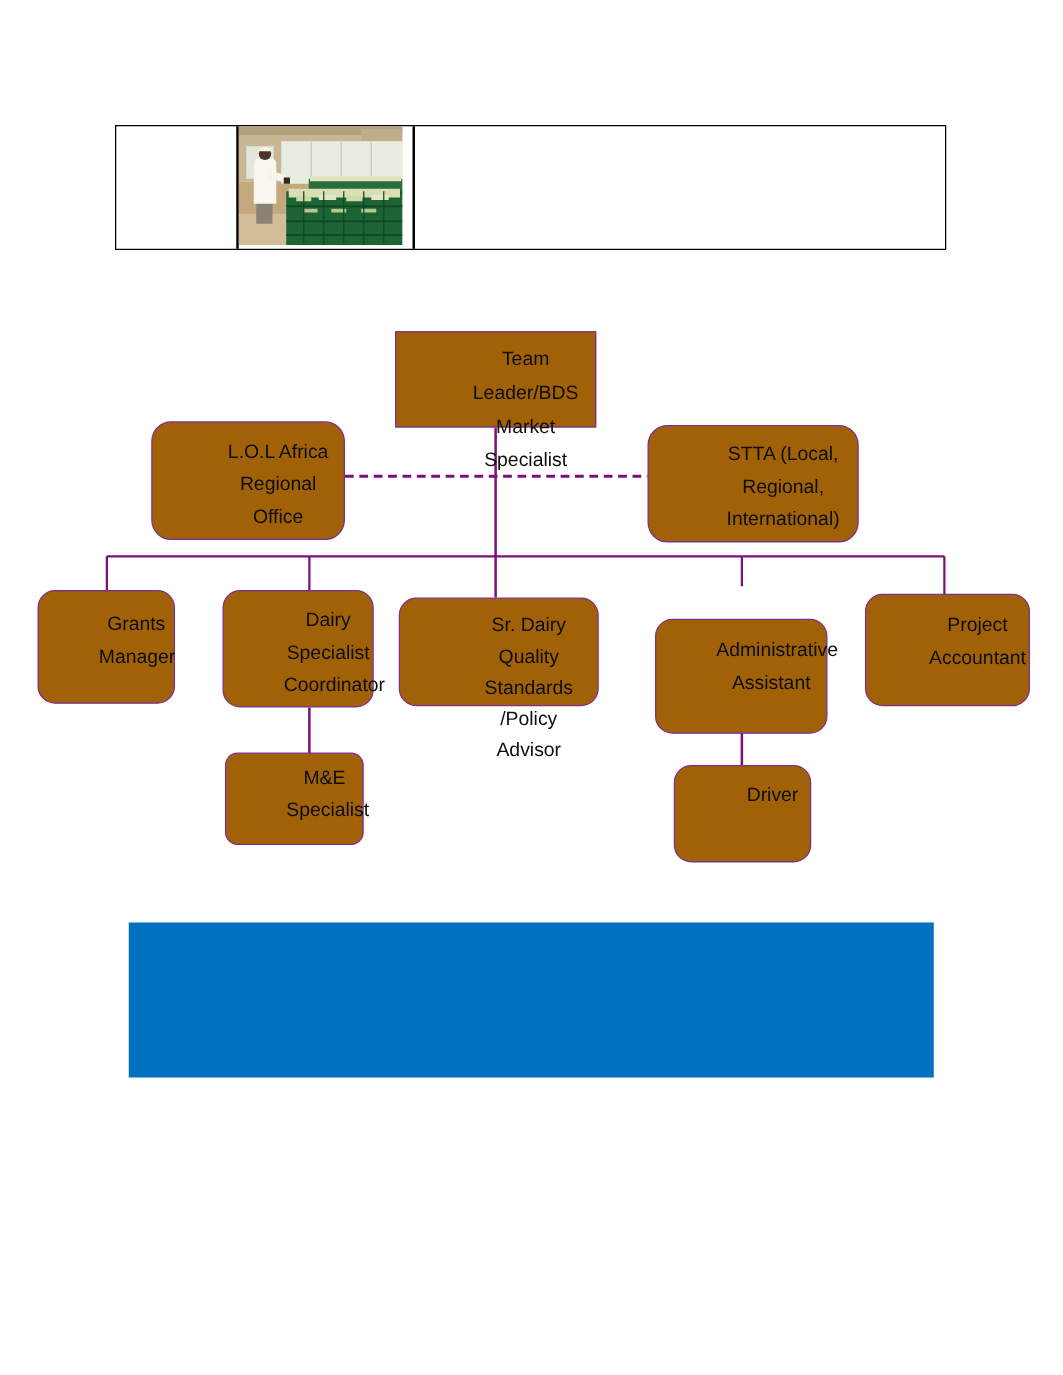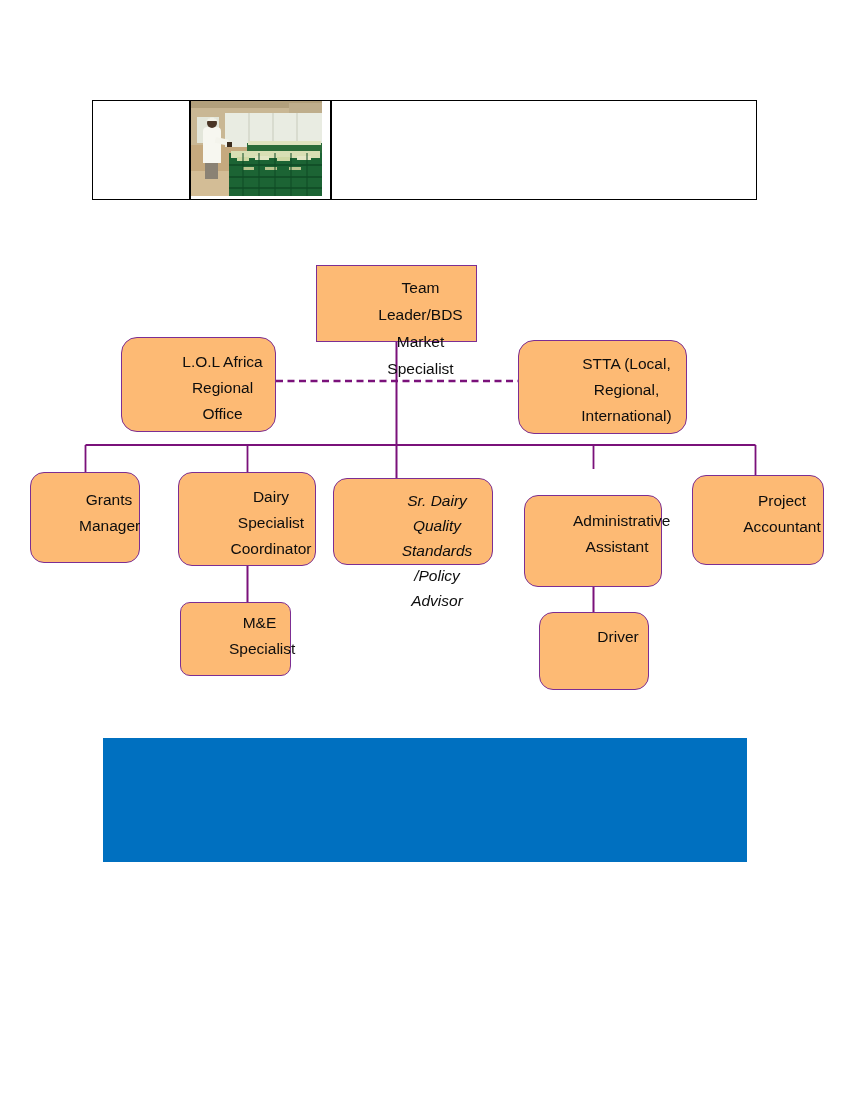--- a/index.html
+++ b/index.html
@@ -22,37 +22,37 @@
   .divider.d1{left:96px;}
   .divider.d2{left:237px;}
   .photo{
     position:absolute;left:191px;top:101px;width:131px;height:95px;
   }
   .photo svg{display:block;}
   
   .org-lines{position:absolute;left:0;top:0;width:850px;height:1100px;}
   .node{
     position:absolute;
-    background:#fdba74;
+    background:#a16207;
     border:1.7px solid #7C2E93;
     box-sizing:border-box;
     text-align:center;
     font-size:15.5px;
     line-height:26px;
     color:#0d0d0d;
     padding-left:48px;
   }
   .node span{display:block;}
   .rounded{border-radius:16px;}
   .n-team{left:316px;top:265px;width:161px;height:77px;padding-top:8px;border-radius:0;line-height:27px;}
   .n-lol{left:121px;top:337px;width:155px;height:95px;padding-top:11px;}
   .n-stta{left:518px;top:340px;width:169px;height:94px;padding-top:10px;}
   .n-grants{left:30px;top:472px;width:110px;height:91px;padding-top:14px;border-radius:14px;text-align:center;}
-  .n-dairy{left:178px;top:472px;width:138px;height:94px;padding-top:11px;border-radius:14px;}
-  .n-srdairy{left:333px;top:478px;width:160px;height:87px;padding-top:9px;border-radius:14px;line-height:25px;font-style:italic;}
+  .n-dairy{left:178px;top:472px;width:121px;height:94px;padding-top:11px;border-radius:14px;}
+  .n-srdairy{left:319px;top:478px;width:160px;height:87px;padding-top:9px;border-radius:14px;line-height:25px;}
   .n-admin{left:524px;top:495px;width:138px;height:92px;padding-top:12px;border-radius:14px;}
   .n-project{left:692px;top:475px;width:132px;height:90px;padding-top:12px;border-radius:14px;}
   .n-me{left:180px;top:602px;width:111px;height:74px;padding-top:7px;border-radius:10px;}
   .n-driver{left:539px;top:612px;width:110px;height:78px;padding-top:11px;border-radius:14px;}
   
   .blue-block{
     position:absolute;left:103px;top:738px;width:644px;height:124px;
     background:#0070C0;
   }
 </style>

